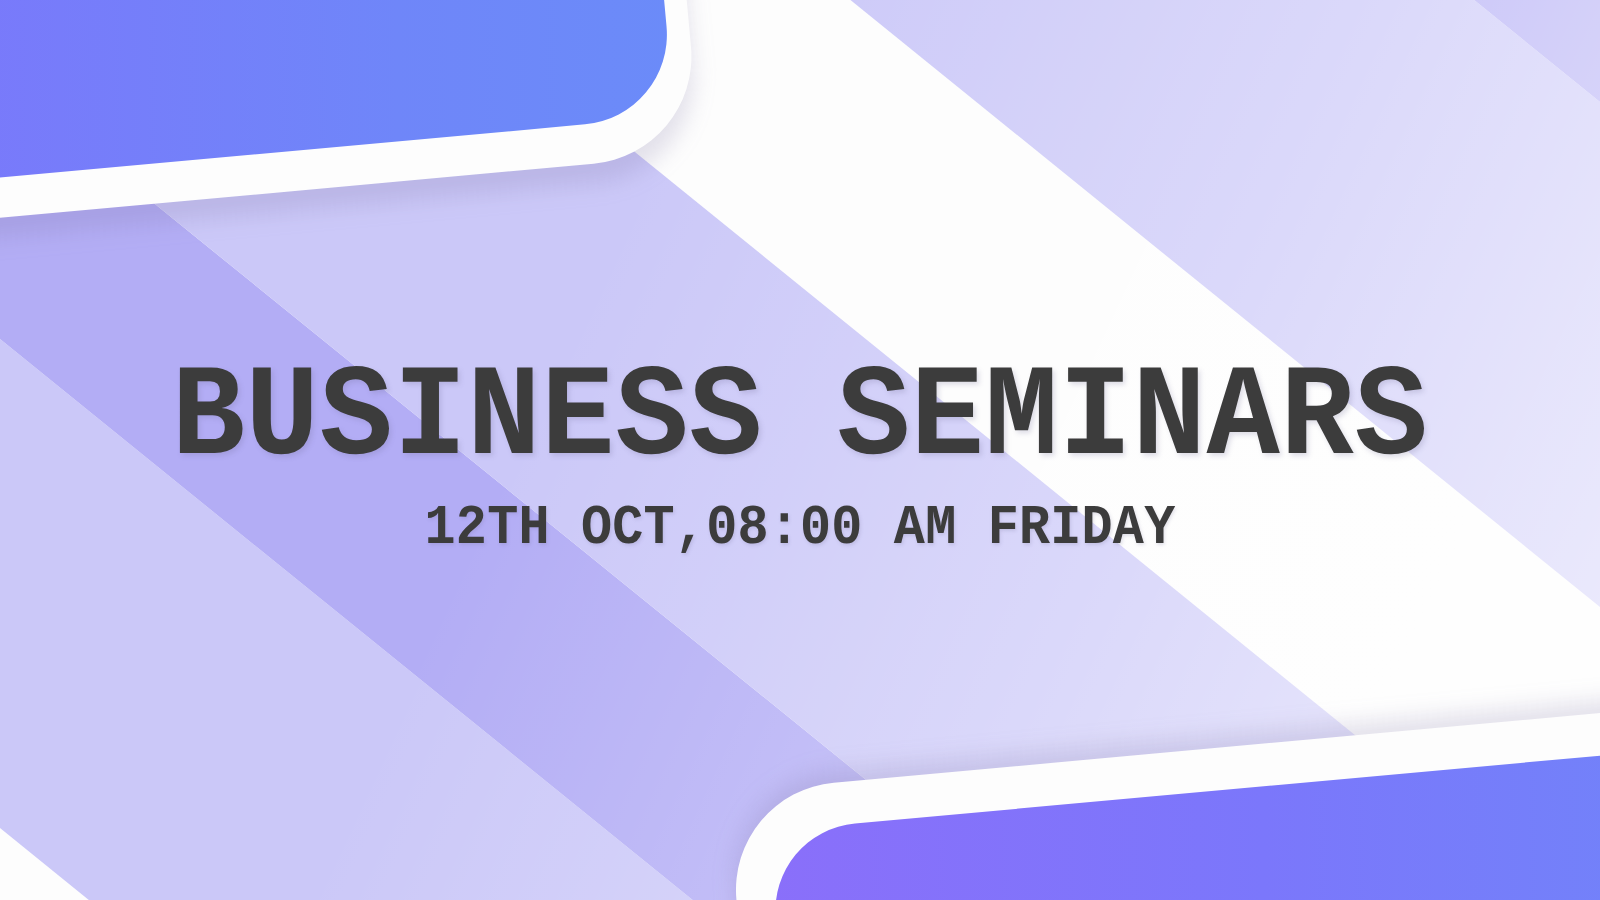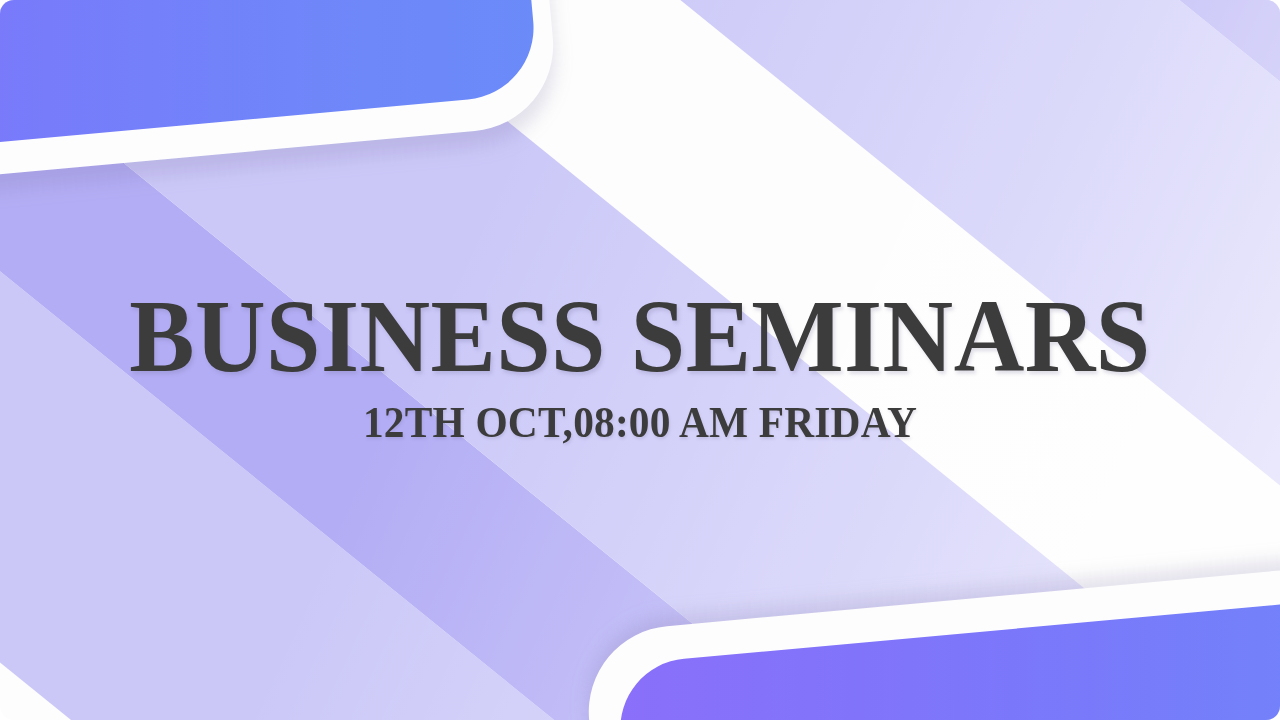--- a/index.html
+++ b/index.html
@@ -8,22 +8,21 @@
     padding: 0;
     background: #ffffff;
   }
 
   #poster {
     position: relative;
     width: 1280px;
     height: 720px;
     overflow: hidden;
     background: #fdfdfd;
-    font-family: Liberation Serif, serif;
-    border-radius: 14px;
+    font-family: Liberation Mono, monospace;
     -webkit-font-smoothing: antialiased;
   }
 
   
   .stripe-layer {
     position: absolute;
     inset: -40%;
     pointer-events: none;
   }
 

